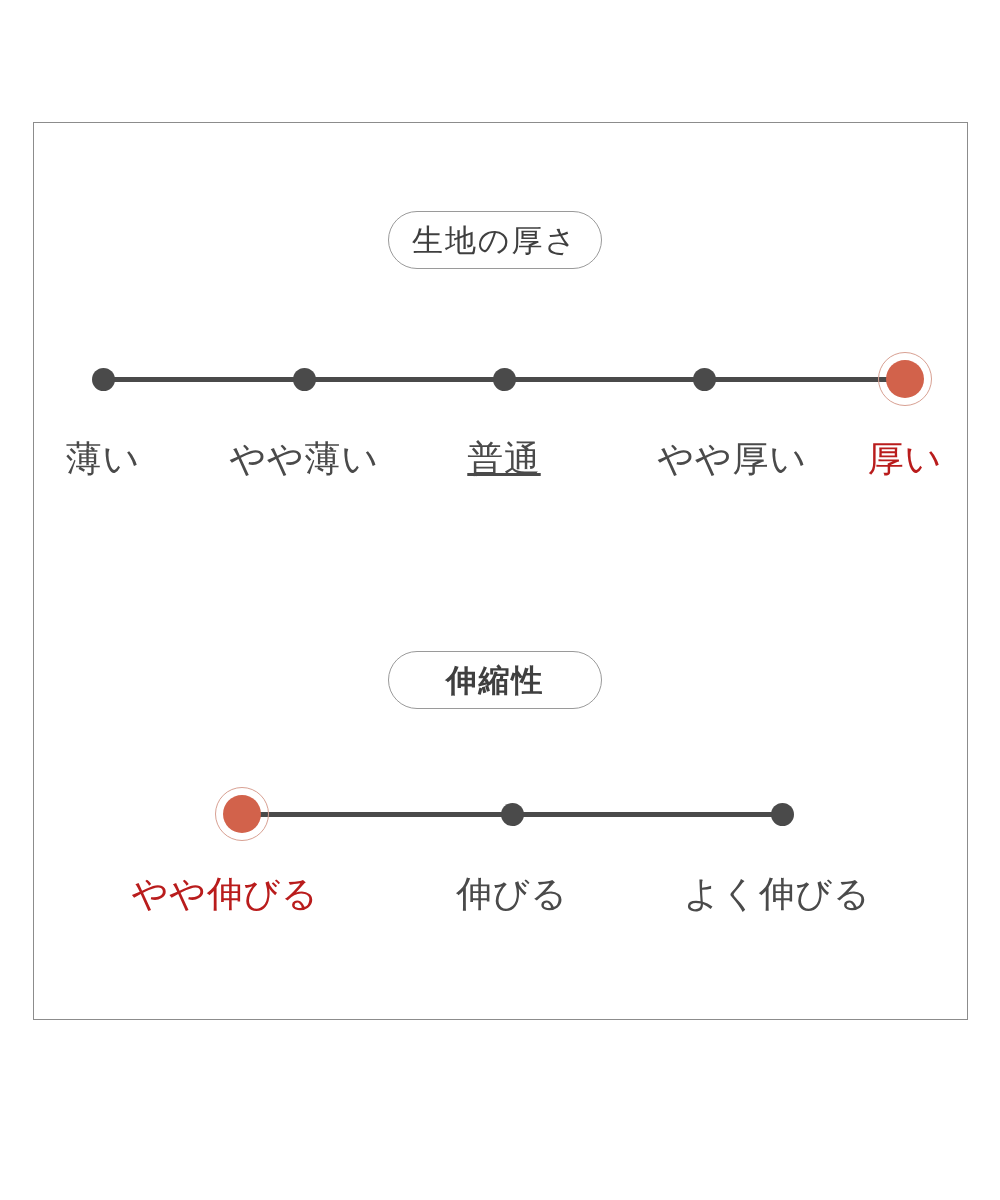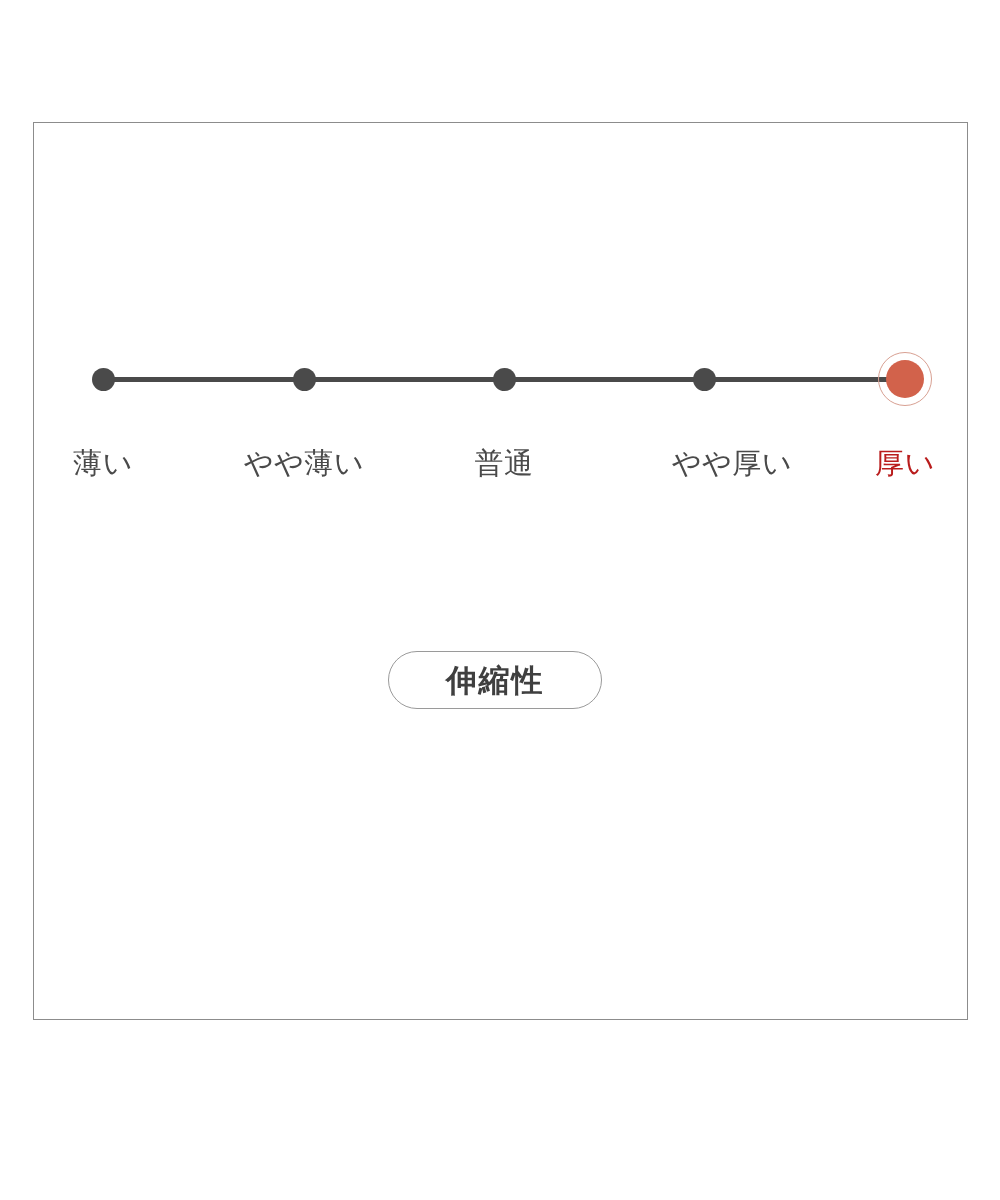--- a/index.html
+++ b/index.html
@@ -112,24 +112,24 @@
     margin-top: -27px;
     border: 1.4px solid #d8a092;
     border-radius: 50%;
     box-sizing: border-box;
     display: none;
   }
   .node.selected .ring { display: block; }
 
   .tick-label {
     position: absolute;
-    top: 116px;            
+    top: 108px;            
     transform: translateX(-50%);
     color: #4a4a4a;
-    font-size: 29px;
+    font-size: 36px;
     line-height: 1;
     white-space: nowrap;
     letter-spacing: 0.02em;
     text-align: right;
   }
   .tick-label.is-selected {
     font-weight: normal;
     color: #b91c1c;
   }
 
@@ -145,20 +145,23 @@
     white-space: nowrap;
   }
 </style>
 </head>
 <body>
 
 <div class="screen">
 
   <div class="panel">
 
+    <div class="badge badge-thickness">
+      <span>生地の厚さ</span>
+    </div>
 
     <div class="scale scale-thickness">
       <div class="track"></div>
 
       <div class="node" style="left:69px;">
 
         <span class="dot"></span>
       </div>
       <div class="node" style="left:270px;">
 
@@ -172,26 +175,46 @@
 
         <span class="dot"></span>
       </div>
       <div class="node selected" style="left:871px;">
         <span class="ring"></span>
         <span class="dot"></span>
       </div>
 
       <div class="tick-label" style="left:69px;">薄い</div>
       <div class="tick-label" style="left:270px;">やや薄い</div>
-      <div class="tick-label" style="left:470px;">普通</div>
+      <div class="tick-label" style="left:470px;text-decoration:underline;">普通</div>
       <div class="tick-label" style="left:670px;margin-left:28px;">やや厚い</div>
       <div class="tick-label is-selected" style="left:871px;">厚い</div>
     </div>
 
     <div class="badge badge-stretch">
       <span>伸縮性</span>
     </div>
 
+    <div class="scale scale-stretch">
+      <div class="track"></div>
+
+      <div class="node selected" style="left:208px;">
+        <span class="ring"></span>
+        <span class="dot"></span>
+      </div>
+      <div class="node" style="left:478px;">
+
+        <span class="dot"></span>
+      </div>
+      <div class="node" style="left:748px;">
+
+        <span class="dot"></span>
+      </div>
+
+      <div class="tick-label is-selected" style="left:191px;">やや伸びる</div>
+      <div class="tick-label" style="left:478px;">伸びる</div>
+      <div class="tick-label" style="left:743px;">よく伸びる</div>
+    </div>
 
   </div>
 
 
 </div>
 
 </body></html>

